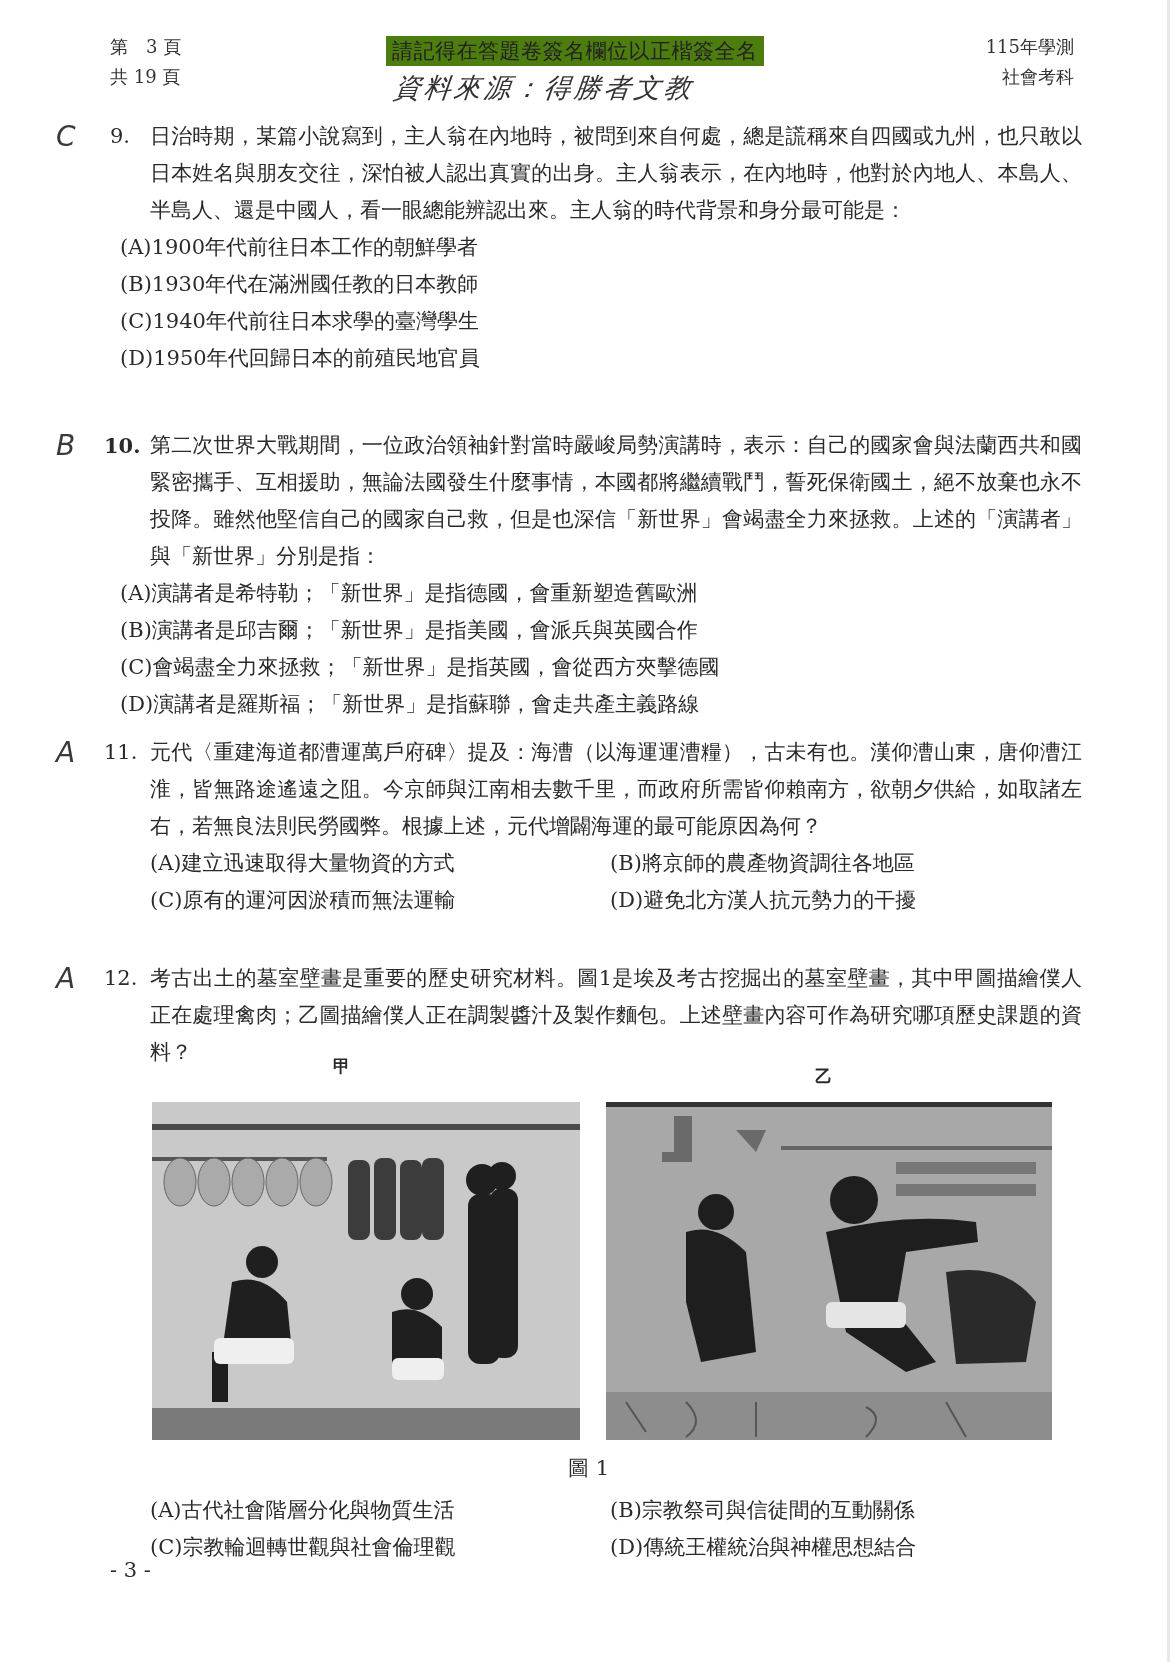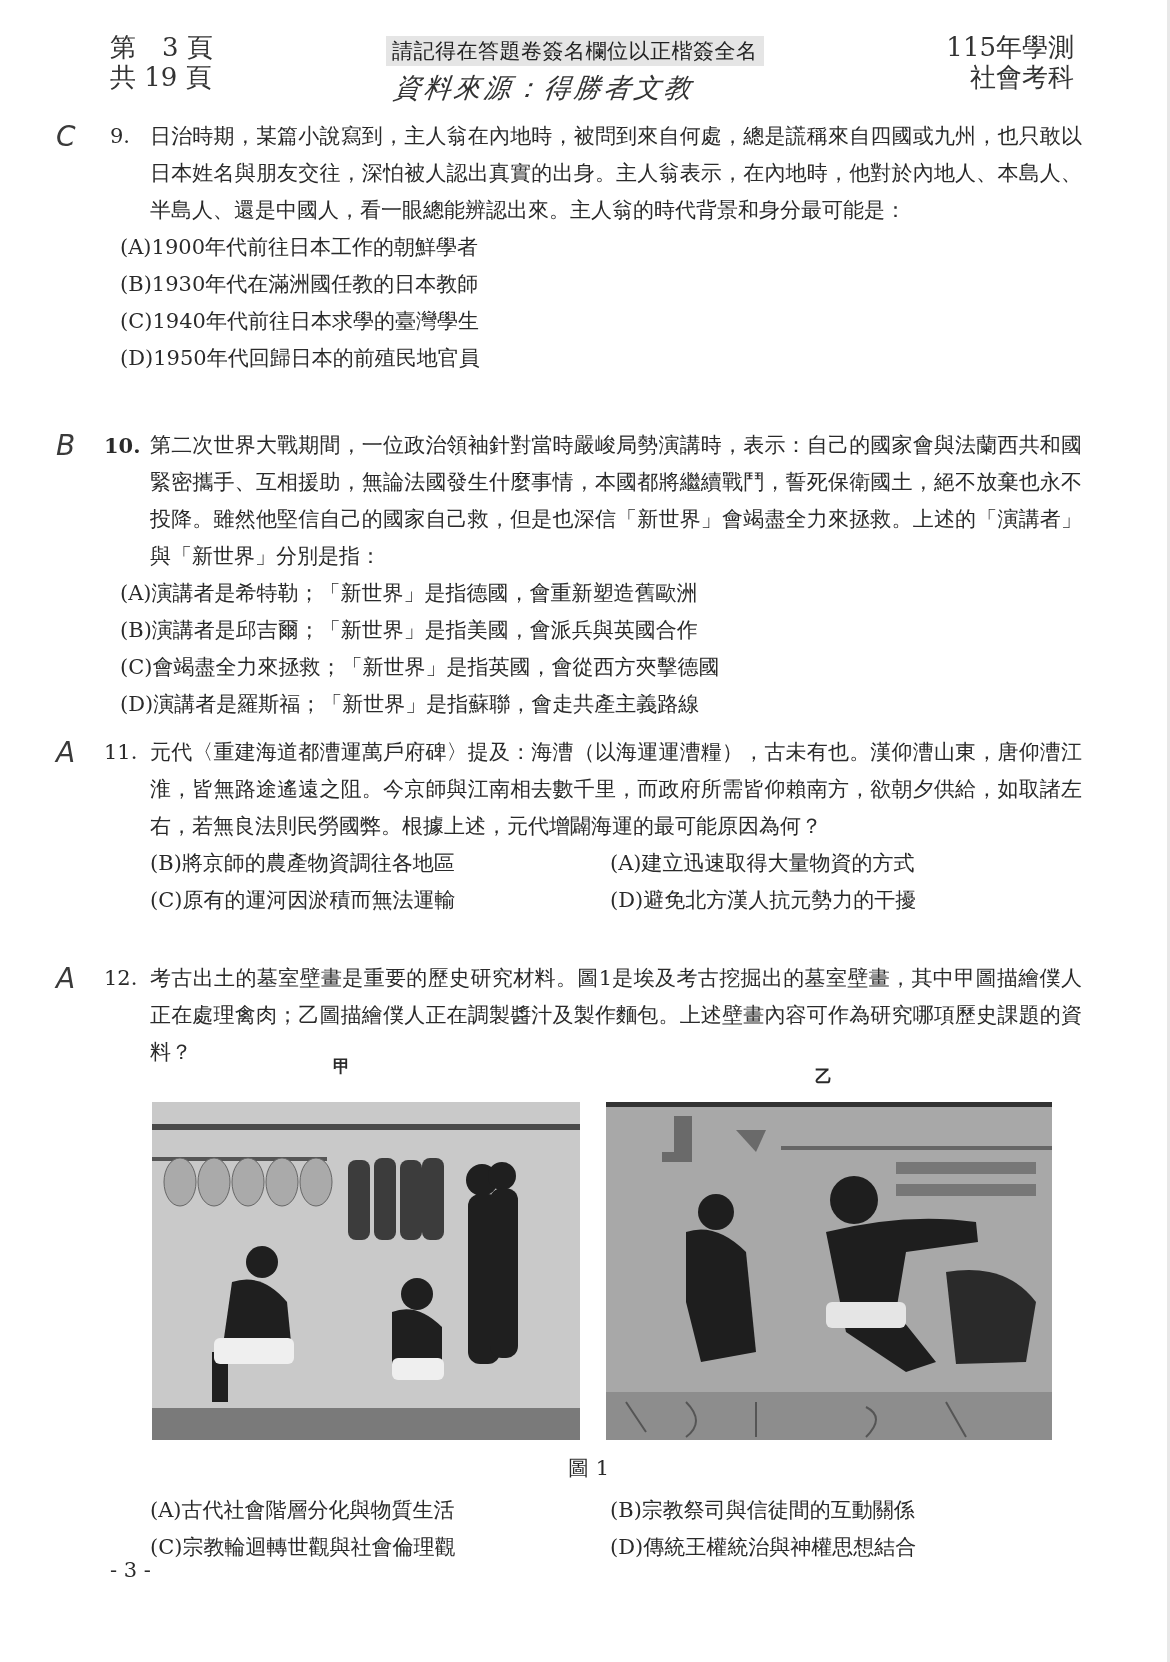--- a/index.html
+++ b/index.html
@@ -1,26 +1,26 @@
 <!DOCTYPE html>
 <html><head>
 <meta charset="utf-8">
 <style>
   html, body { margin: 0; padding: 0; background: #ffffff; }
   body {
     width: 1170px; height: 1662px; position: relative; overflow: hidden;
     font-family: "DejaVu Serif", "Liberation Serif", serif;
     color: #2a2a2a;
   }
-  .hdr { position: absolute; font-size: 26px; line-height: 30px; color: #333; }
+  .hdr { position: absolute; font-size: 18px; line-height: 30px; color: #333; }
   .hdr-left { left: 110px; top: 32px; }
   .hdr-right { right: 96px; top: 32px; text-align: right; margin-left: 36px; }
   .hdr-center { position: absolute; left: 386px; top: 36px; width: 418px; }
   .sign-note {
-    background: #e5e5e5; font-size: 21px; line-height: 30px; padding: 0 6px;
+    background: #4d7c0f; font-size: 21px; line-height: 30px; padding: 0 6px;
     display: inline-block; color: #222; letter-spacing: 0.5px;
   }
   .handwritten-source {
     font-family: "DejaVu Sans", sans-serif; font-style: italic; font-size: 27px;
     margin-top: 4px; margin-left: 8px; color: #333; letter-spacing: 3px;
     transform: skewX(-6deg);
   }
   .q { position: absolute; left: 0; width: 1170px; font-size: 21px; line-height: 37px; }
   .q .mark {
     position: absolute; left: 56px; font-family: "DejaVu Sans", sans-serif;
@@ -75,22 +75,22 @@
   <div class="opt">(B)演講者是邱吉爾；「新世界」是指美國，會派兵與英國合作</div>
   <div class="opt">(C)會竭盡全力來拯救；「新世界」是指英國，會從西方夾擊德國</div>
   <div class="opt">(D)演講者是羅斯福；「新世界」是指蘇聯，會走共產主義路線</div>
 </div>
 
 <div class="q" style="top:734px;">
   <span class="mark">A</span>
   <span class="num" style="left:104px;">11.</span>
   <div class="stem">元代〈重建海道都漕運萬戶府碑〉提及：海漕（以海運運漕糧），古未有也。漢仰漕山東，唐仰漕江淮，皆無路途遙遠之阻。今京師與江南相去數千里，而政府所需皆仰賴南方，欲朝夕供給，如取諸左右，若無良法則民勞國弊。根據上述，元代增闢海運的最可能原因為何？</div>
   <div class="opts2">
+    <div>(A)建立迅速取得大量物資的方式</div>
     <div>(B)將京師的農產物資調往各地區</div>
-    <div>(A)建立迅速取得大量物資的方式</div>
     <div>(C)原有的運河因淤積而無法運輸</div>
     <div>(D)避免北方漢人抗元勢力的干擾</div>
   </div>
 </div>
 
 <div class="q" style="top:960px;">
   <span class="mark">A</span>
   <span class="num" style="left:104px;text-align:right;">12.</span>
   <div class="stem">考古出土的墓室壁畫是重要的歷史研究材料。圖1是埃及考古挖掘出的墓室壁畫，其中甲圖描繪僕人正在處理禽肉；乙圖描繪僕人正在調製醬汁及製作麵包。上述壁畫內容可作為研究哪項歷史課題的資料？</div>
 </div>

